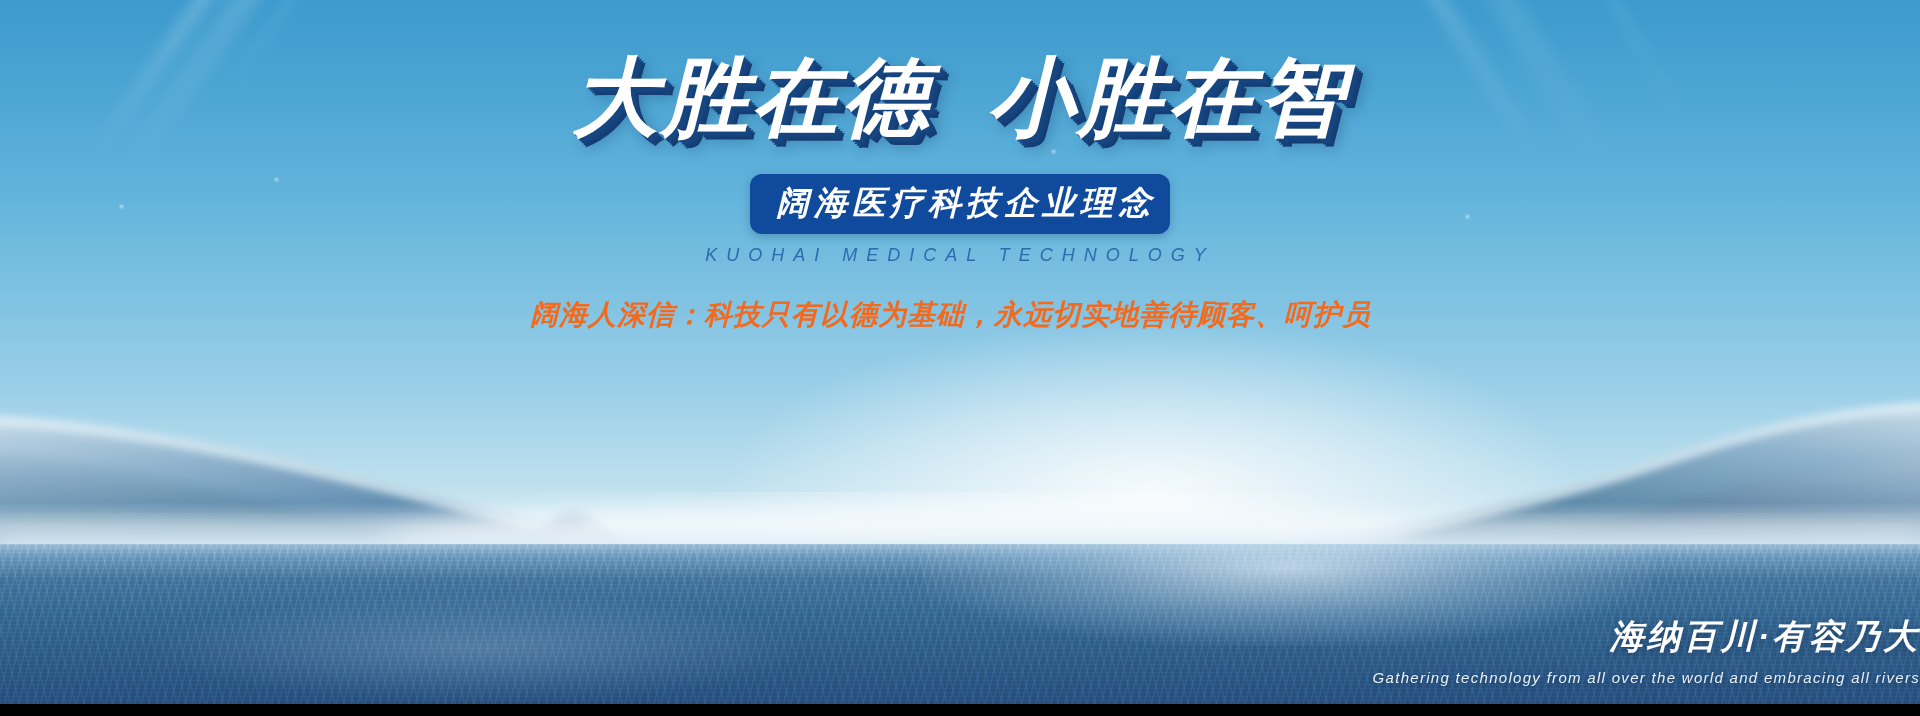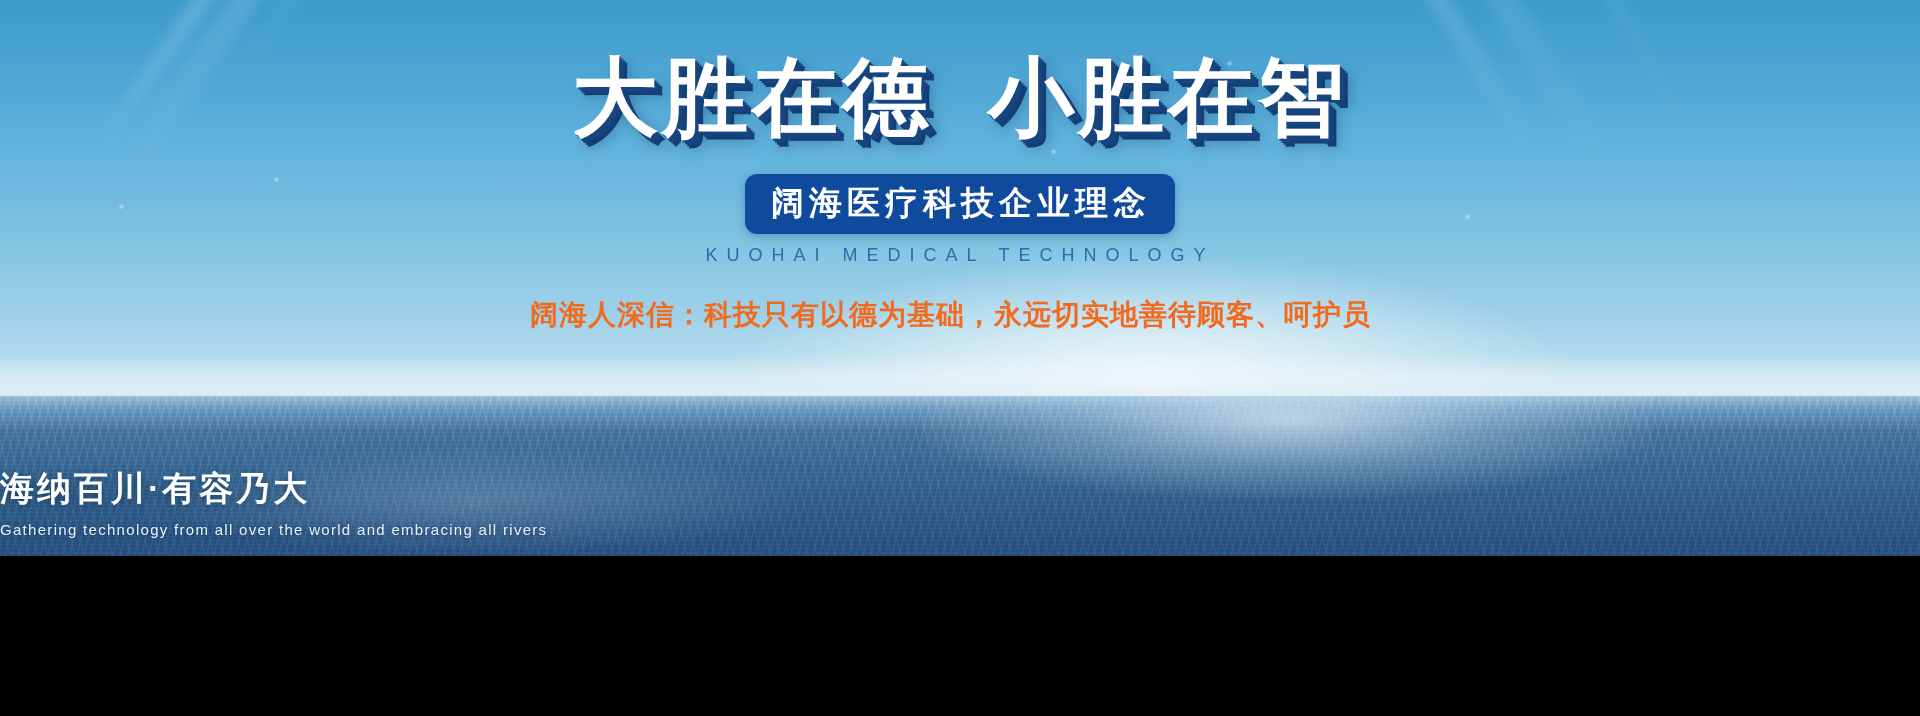--- a/index.html
+++ b/index.html
@@ -6,22 +6,23 @@
   html, body {
     width:1920px; height:716px;
     overflow:hidden;
     background:#000;
     font-family:"Liberation Sans", sans-serif;
   }
 
   .banner {
     position:relative;
     width:1920px;
-    height:556px;
+    height:704px;
     overflow:hidden;
+    font-style:italic;
   }
 
   
   .sky {
     position:absolute; inset:0;
     background:linear-gradient(to bottom,
       #3c9acd 0%,
       #4ea6d4 14%,
       #63b4dc 28%,
       #7fc2e2 42%,
@@ -130,21 +131,21 @@
        4px 4px 0 #16457f,
        6px 6px 0 #15417a,
        8px 8px 0 #143d73,
        9px 9px 14px rgba(10,40,80,0.35);
   }
 
   .badge {
     margin-top:32px;
     background:#0f4a9c;
     border-radius:12px;
-    padding:9px 24px 11px 26px;
+    padding:9px 14px 11px 26px;
     box-shadow:0 3px 10px rgba(12,50,100,0.28);
   }
   .badge-text {
     font-size:33px;
     font-weight:bold;
     color:#ffffff;
     letter-spacing:5px;
     line-height:1.2;
     white-space:pre;
   }
@@ -167,21 +168,21 @@
     font-weight:bold;
     line-height:1.52;
     letter-spacing:1px;
   }
   .slogan-line { display:block; white-space:pre; }
 
   .footer {
     position:absolute;
     left:0; right:0;
     bottom:18px;
-    text-align:left;
+    text-align:right;
   }
   .footer-cn {
     font-size:34px;
     font-weight:bold;
     color:#ffffff;
     letter-spacing:3px;
     line-height:1.25;
     white-space:pre;
     text-shadow:0 2px 9px rgba(16,45,78,0.65);
   }

